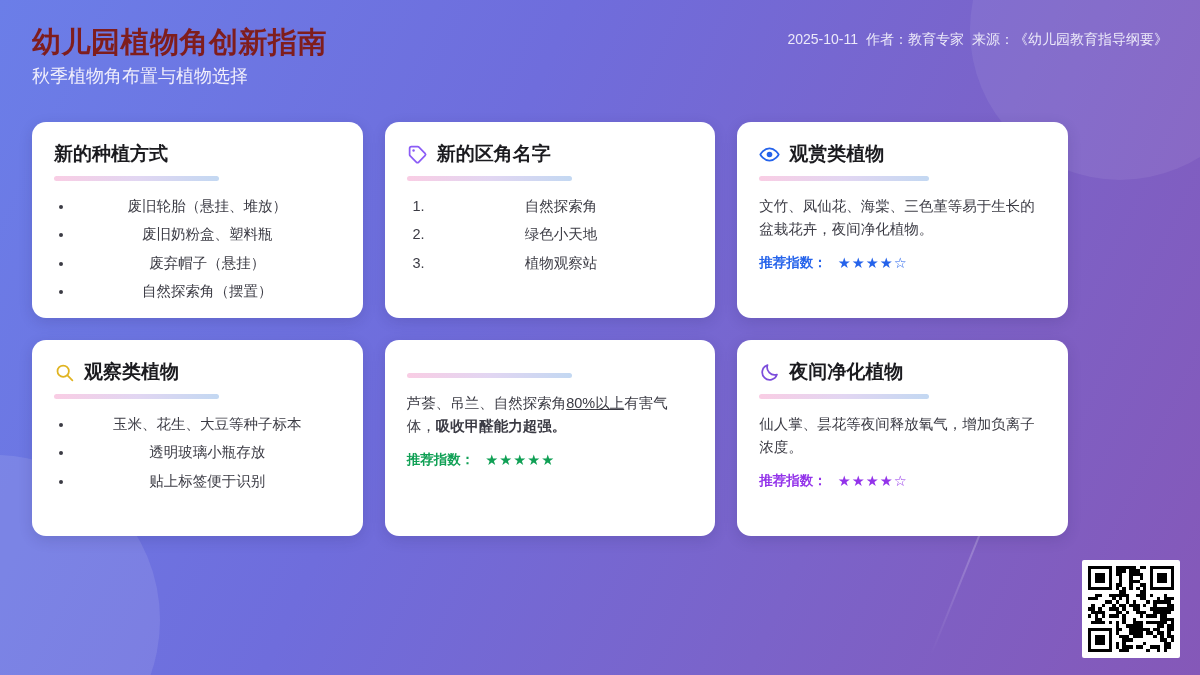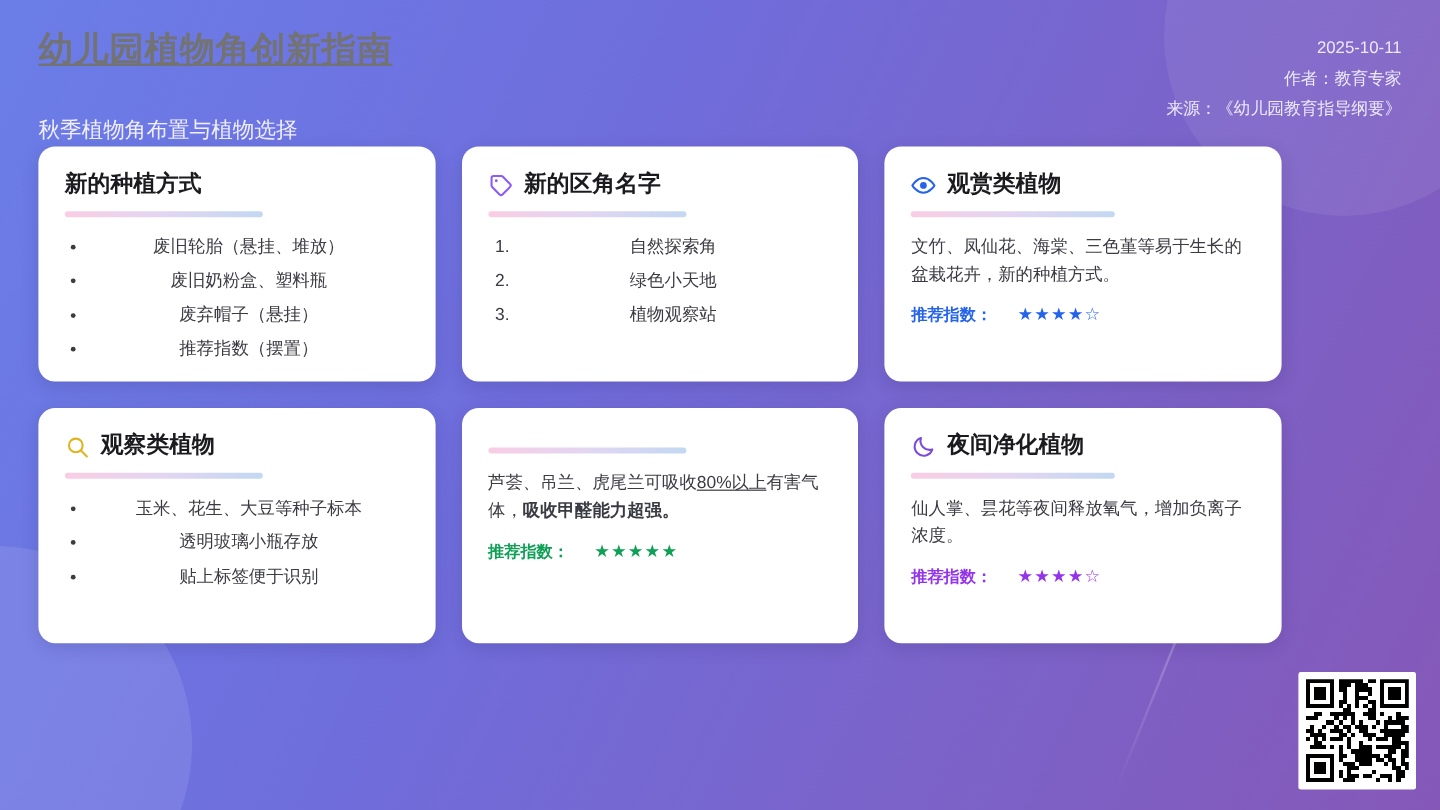--- a/index.html
+++ b/index.html
@@ -34,29 +34,28 @@
   }
 
   
   .header {
     position: absolute; left: 0; top: 0; right: 0; height: 118px;
     display: flex; align-items: flex-start; justify-content: space-between;
     padding: 26px 32px 0 32px;
   }
   .header-left { display: flex; flex-direction: column; gap: 7px; }
   .title {
-    font-size: 29px; font-weight: bold; color: #737373; letter-spacing: 0.5px;
+    font-size: 29px; font-weight: bold; color: #7f1d1d; letter-spacing: 0.5px;
     line-height: 1.15;
-    text-decoration: underline;
   }
   .subtitle {
-    font-size: 18px; color: #f0eefb; font-weight: normal; line-height: 1.2; margin-top: 32px;
+    font-size: 18px; color: #f0eefb; font-weight: normal; line-height: 1.2;
   }
   .header-right {
-    display: flex; flex-direction: column; align-items: flex-end; gap: 8px;
+    display: flex; flex-direction: row; align-items: flex-end; gap: 8px;
     padding-top: 5px;
   }
   .meta-line { font-size: 14px; color: #ece9f9; line-height: 1.25; }
 
   
   .grid {
     position: absolute; left: 32px; top: 122px;
     width: 1036px;
     display: grid;
     grid-template-columns: repeat(3, 1fr);
@@ -95,21 +94,21 @@
   ol.card-list li { list-style: decimal; }
 
   .card-desc {
     font-size: 14.5px; color: #3b3b44; line-height: 1.6;
   }
   .card-desc u { text-decoration: underline; margin-top: 17px; }
   .card-desc b { font-weight: bold; }
 
   .rating {
     margin-top: 13px; font-size: 13.5px; font-weight: bold;
-    display: flex; align-items: center; gap: 21px;
+    display: flex; align-items: center; gap: 11px;
   }
   .rating .stars { font-size: 14.5px; letter-spacing: 1px; font-weight: normal; }
 
   
   .qr-wrap {
     position: absolute; right: 20px; bottom: 17px;
     width: 98px; height: 98px; background: #ffffff;
     padding: 6px; border-radius: 2px;
   }
   .qr-wrap svg { display: block; width: 100%; height: 100%; }
@@ -137,21 +136,21 @@
 
   <div class="card">
     <div class="card-head">
       <div class="card-title">新的种植方式</div>
     </div>
     <div class="card-rule rule-w1"></div>
     <ul class="card-list">
       <li>废旧轮胎（悬挂、堆放）</li>
       <li>废旧奶粉盒、塑料瓶</li>
       <li>废弃帽子（悬挂）</li>
-      <li>推荐指数（摆置）</li>
+      <li>自然探索角（摆置）</li>
     </ul>
   </div>
 
   <div class="card">
     <div class="card-head">
       <span class="card-icon">
         <svg viewBox="0 0 24 24" fill="none" stroke="#8b5cf6" stroke-width="2" stroke-linecap="round" stroke-linejoin="round">
           <path d="M20.6 13.4l-7.2 7.2a2 2 0 0 1-2.8 0l-7-7A2 2 0 0 1 3 12.2V5a2 2 0 0 1 2-2h7.2a2 2 0 0 1 1.4.6l7 7a2 2 0 0 1 0 2.8z"></path>
           <circle cx="7.5" cy="7.5" r="1.4" fill="#8b5cf6" stroke="none"></circle>
         </svg>
@@ -171,21 +170,21 @@
       <span class="card-icon">
         <svg viewBox="0 0 24 24" fill="none" stroke="#2563eb" stroke-width="2" stroke-linecap="round" stroke-linejoin="round">
           <path d="M1.5 12S5.5 5 12 5s10.5 7 10.5 7-4 7-10.5 7S1.5 12 1.5 12z"></path>
           <circle cx="12" cy="12" r="3.2" fill="#2563eb" stroke="none"></circle>
         </svg>
       </span>
       <div class="card-title">观赏类植物</div>
     </div>
     <div class="card-rule rule-w3"></div>
     <div class="card-desc">
-      <span>文竹、凤仙花、海棠、三色堇等易于生长的盆栽花卉，新的种植方式。</span>
+      <span>文竹、凤仙花、海棠、三色堇等易于生长的盆栽花卉，夜间净化植物。</span>
     </div>
     <div class="rating" style="color:#2563eb;">
       <span>推荐指数：</span>
       <span class="stars">★★★★☆</span>
     </div>
   </div>
 
   <div class="card">
     <div class="card-head">
       <span class="card-icon">
@@ -200,21 +199,21 @@
     <ul class="card-list">
       <li>玉米、花生、大豆等种子标本</li>
       <li>透明玻璃小瓶存放</li>
       <li>贴上标签便于识别</li>
     </ul>
   </div>
 
   <div class="card">
     <div class="card-rule rule-w2"></div>
     <div class="card-desc">
-      <span>芦荟、吊兰、虎尾兰可吸收</span><u>80%以上</u><span>有害气体，</span><b>吸收甲醛能力超强。</b>
+      <span>芦荟、吊兰、自然探索角</span><u>80%以上</u><span>有害气体，</span><b>吸收甲醛能力超强。</b>
     </div>
     <div class="rating" style="color:#10a055;">
       <span>推荐指数：</span>
       <span class="stars">★★★★★</span>
     </div>
   </div>
 
   <div class="card">
     <div class="card-head">
       <span class="card-icon">

